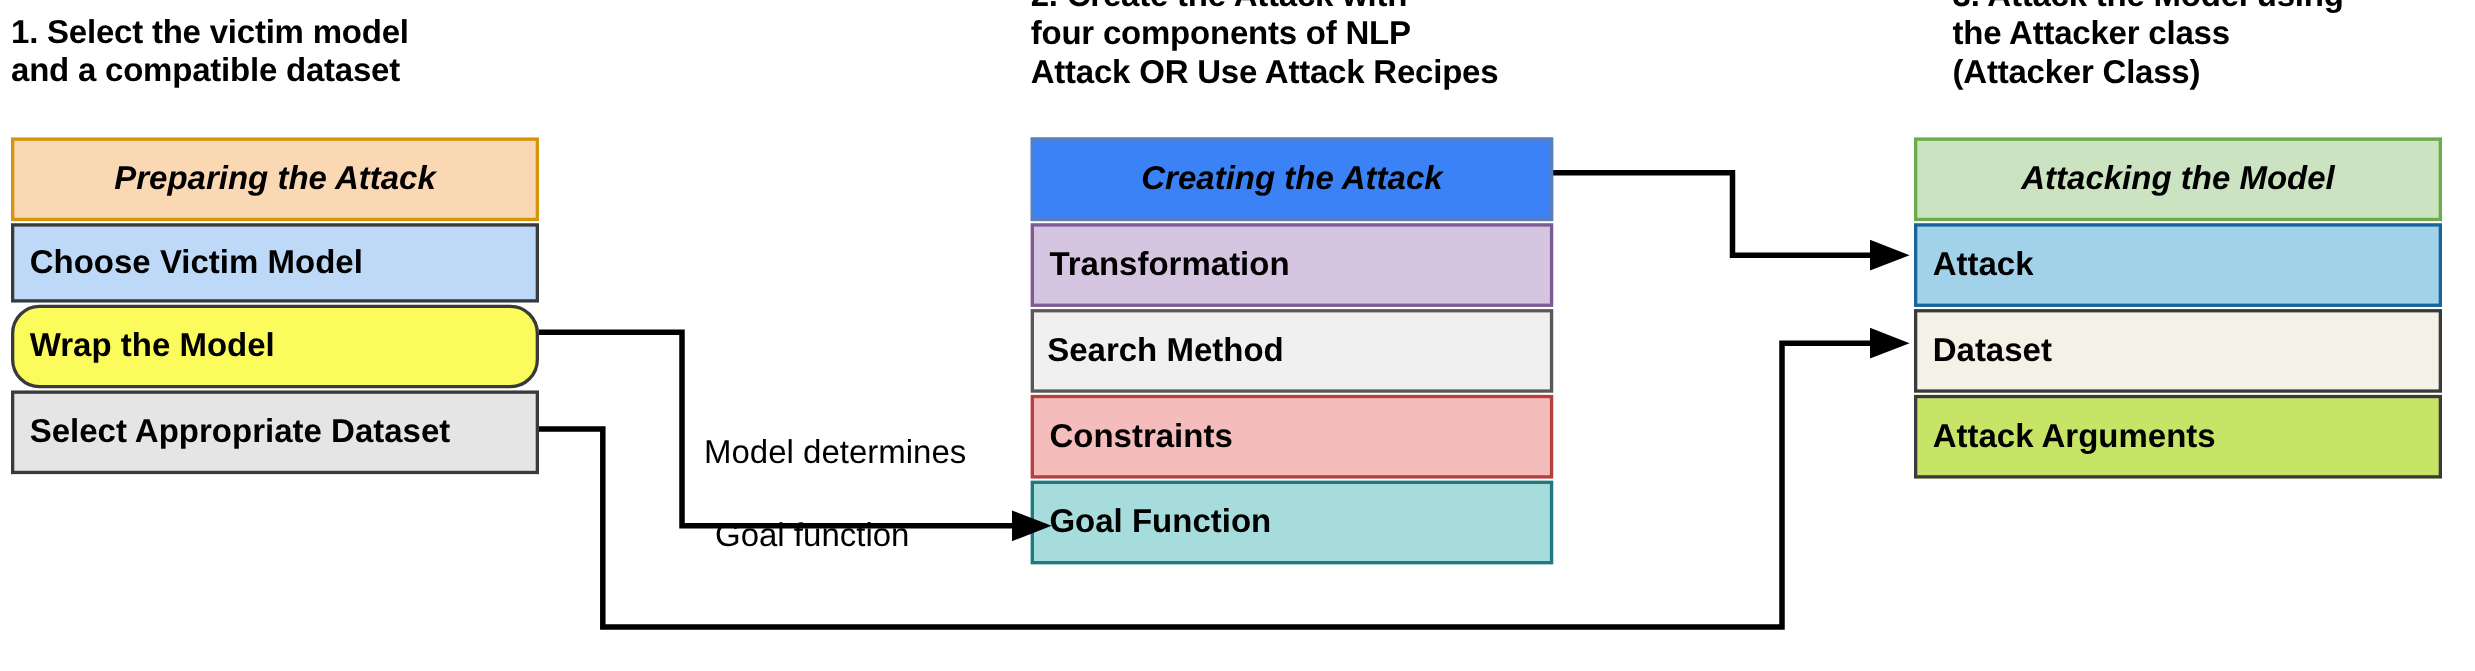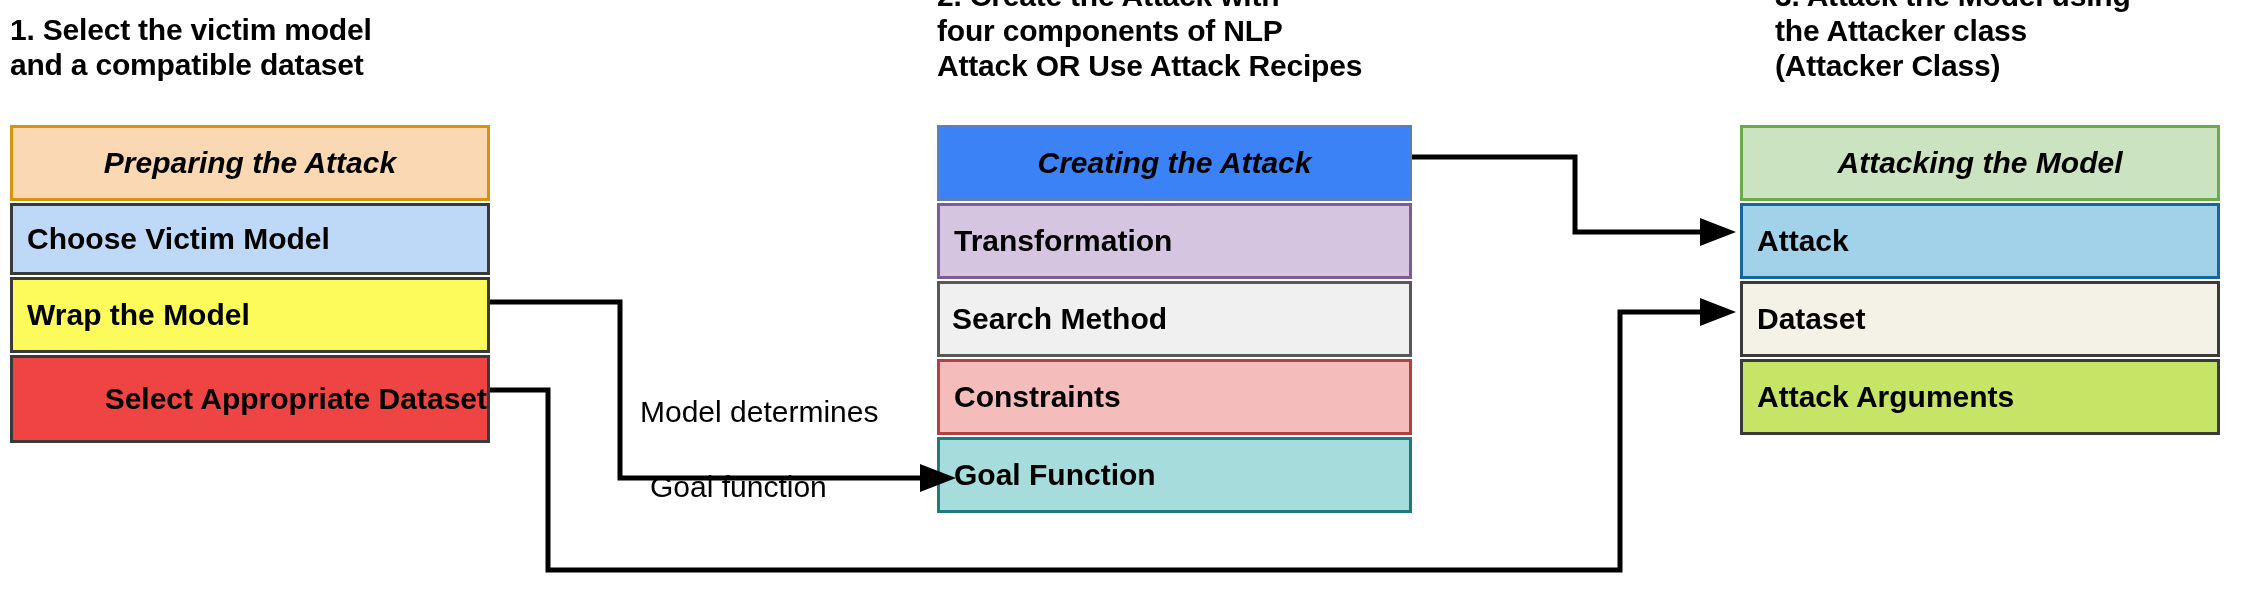--- a/index.html
+++ b/index.html
@@ -52,24 +52,24 @@
   <div class="col-title" style="left:10px; top:12px; width:470px;">1. Select the victim model
 and a compatible dataset</div>
 
   <div class="stack" style="left:10px; top:125px; width:480px;">
     <div class="box hdr" style="height:76px; background:#FAD8B4; border-color:#D4940E;">
       <span>Preparing the Attack</span>
     </div>
     <div class="box" style="height:72px; background:#BED9F7; border-color:#3a3a3a;">
       <span>Choose Victim Model</span>
     </div>
-    <div class="box" style="height:76px; background:#FBFB5C; border-color:#3a3a3a;">
+    <div class="box" style="height:76px; background:#FBFB5C; border-color:#3a3a3a;border-radius:26px;">
       <span>Wrap the Model</span>
     </div>
-    <div class="box" style="height:88px; background:#ef4444; border-color:#3a3a3a;justify-content:flex-end;">
+    <div class="box" style="height:76px; background:#e5e5e5; border-color:#3a3a3a;">
       <span>Select Appropriate Dataset</span>
     </div>
   </div>
 
   <div class="col-title" style="left:937px; top:-22px; width:490px;">2. Create the Attack with
 four components of NLP
 Attack OR Use Attack Recipes</div>
 
   <div class="stack" style="left:937px; top:125px; width:475px;">
     <div class="box hdr" style="height:76px; background:#3b82f6; border-color:#5B7EBE;">

